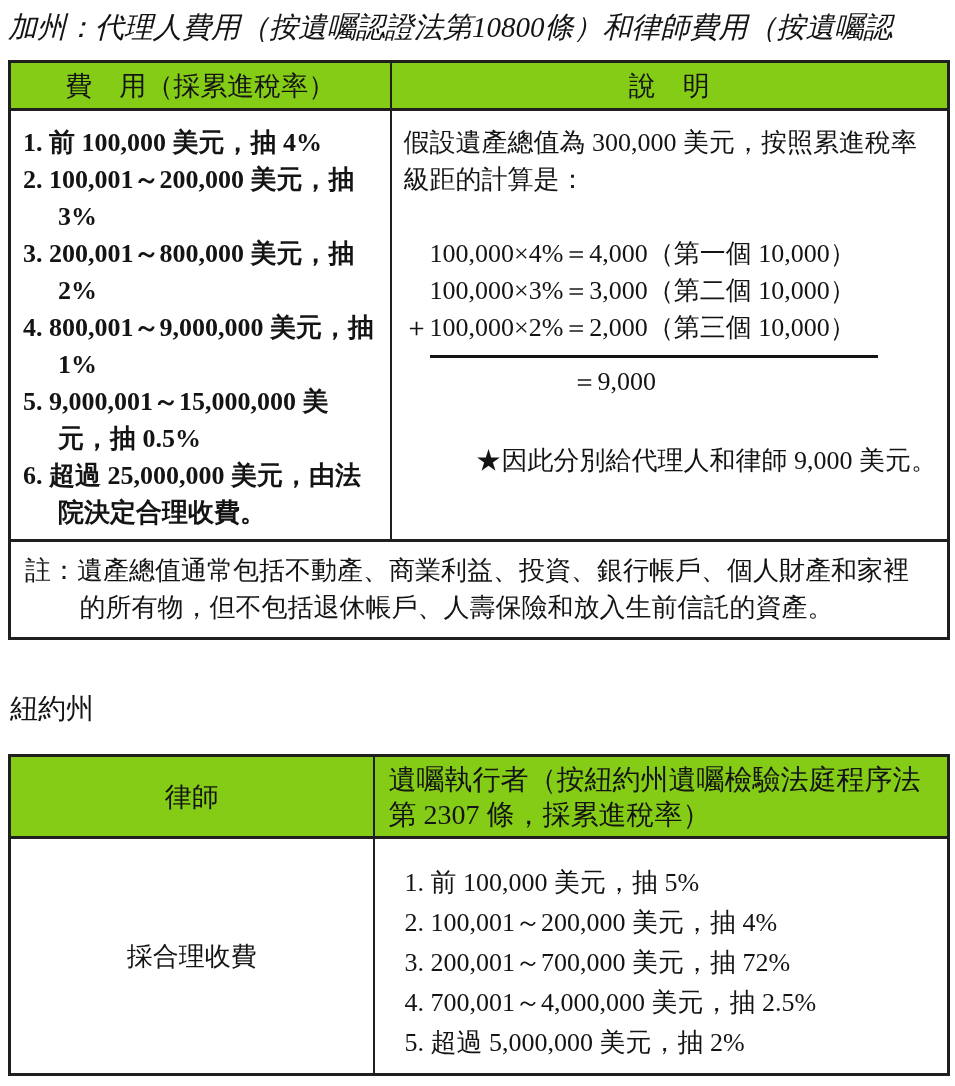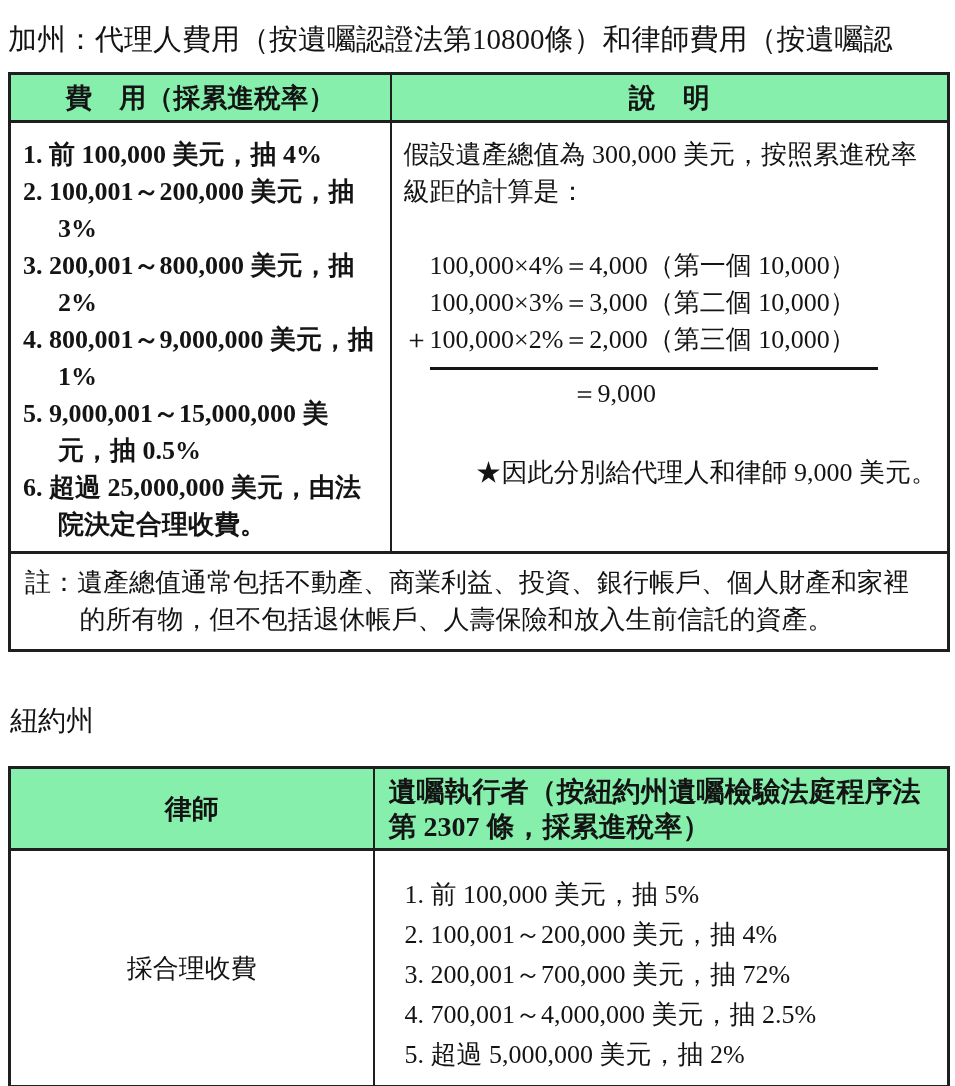--- a/index.html
+++ b/index.html
@@ -6,34 +6,34 @@
   html, body {
     width: 955px; height: 1086px;
     background: #ffffff;
     color: #141414;
     font-family: "Liberation Serif", "DejaVu Serif", serif;
     overflow: hidden;
   }
   .page { padding: 6px 8px 0 8px; width: 955px; }
 
   
-  .doc-title { font-size: 29px; line-height: 38px; margin-top: 14px; }
+  .doc-title { font-size: 29px; line-height: 38px; margin-top: 2px; font-style: italic; }
   .doc-title .line2 { margin-left: 90px; }
 
   
   table {
     border-collapse: collapse;
     width: 939px;
     table-layout: fixed;
     border: 3px solid #1f1f1f;
   }
   th, td { border: 2px solid #1f1f1f; }
   th {
-    background: #86efac;
-    font-weight: bold;
+    background: #84cc16;
+    font-weight: normal;
     font-size: 27px;
     text-align: center;
     vertical-align: middle;
     border-bottom-width: 3px;
   }
   td { vertical-align: top; font-size: 26px; line-height: 37px; }
 
   
   .ca-table { margin-top: 14px; }
   .ca-table th { height: 48px; }

